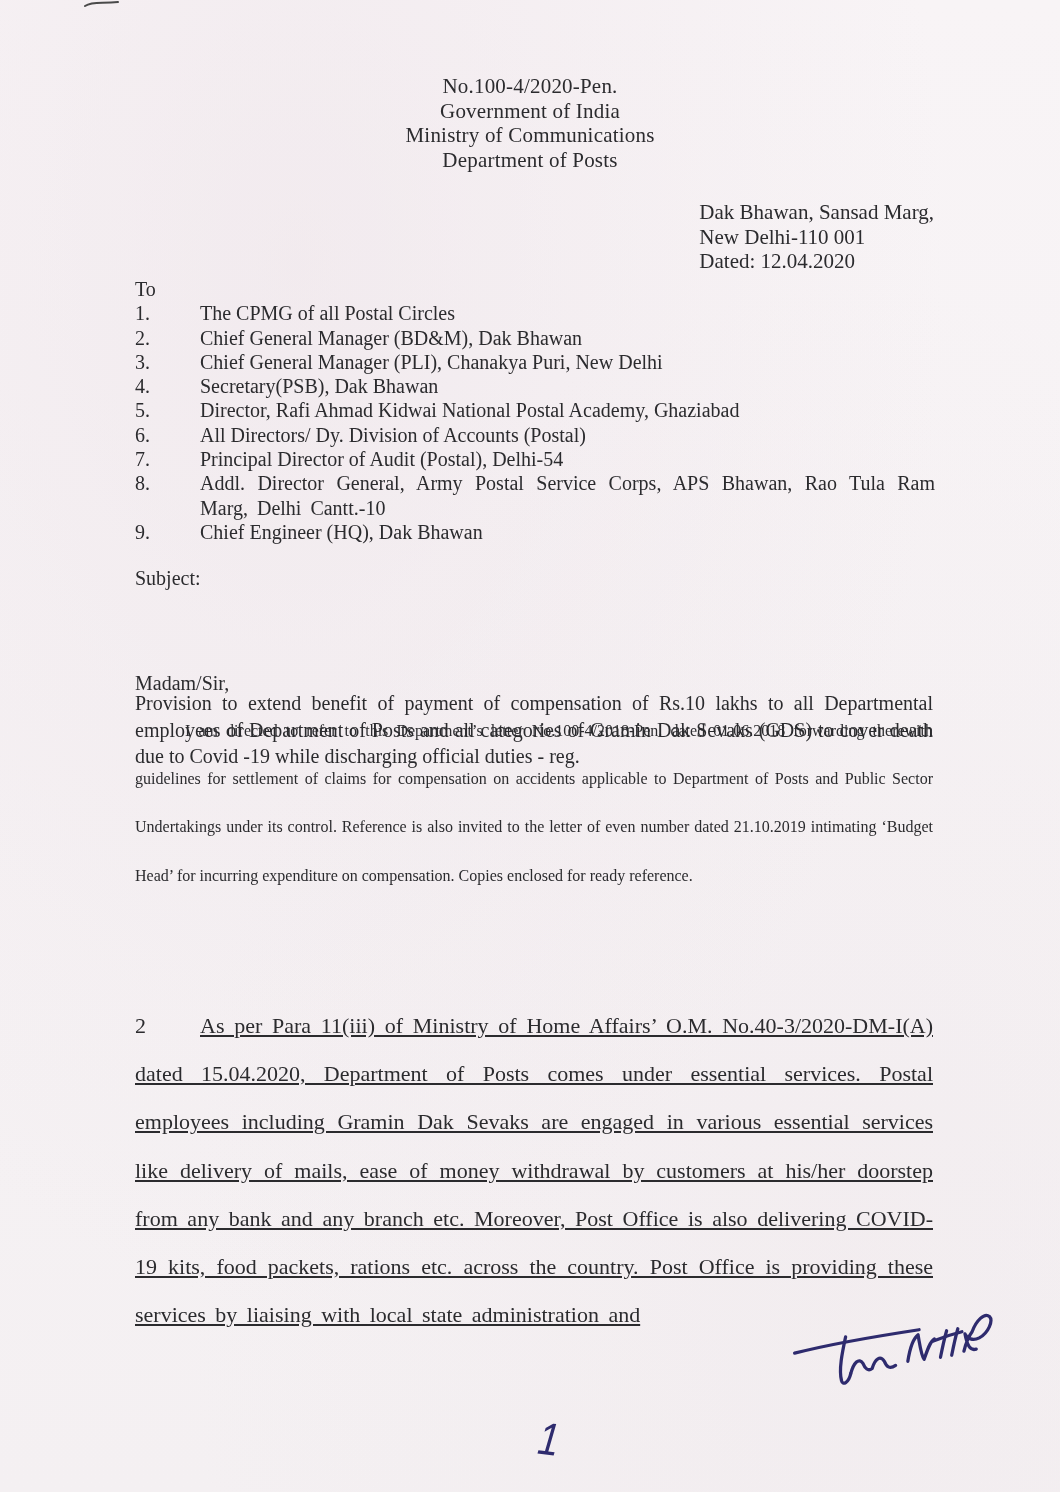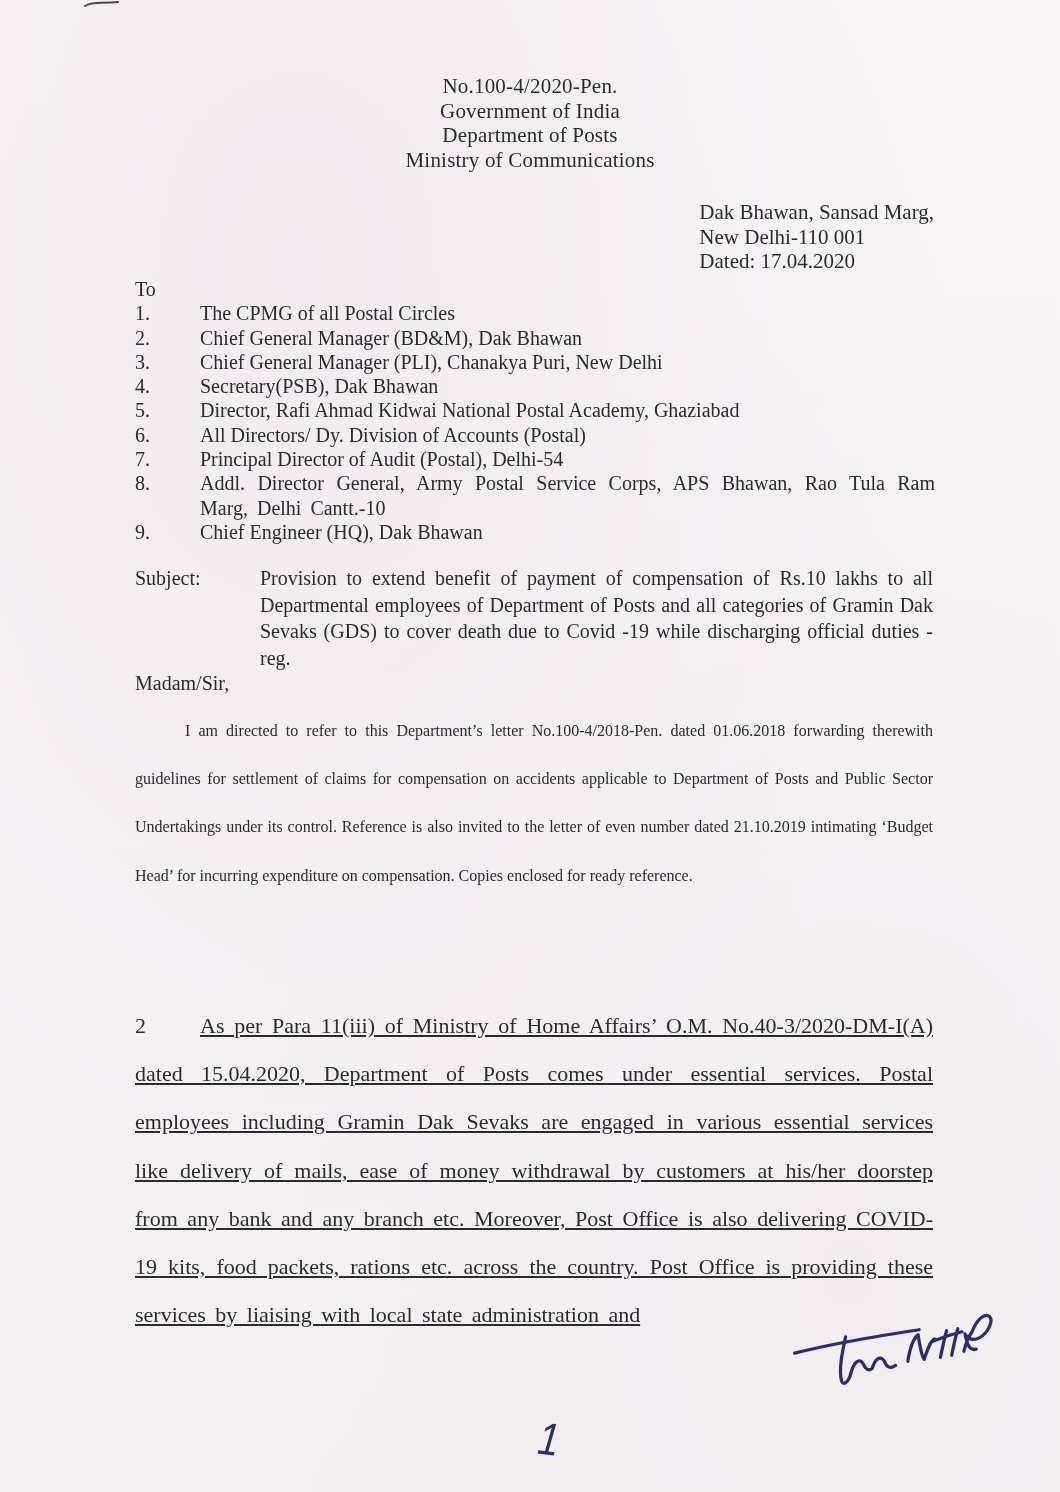--- a/index.html
+++ b/index.html
@@ -31,21 +31,21 @@
   .to-block{
     position:absolute;top:277px;left:135px;width:800px;
     font-size:20px;line-height:24.3px;
   }
   .rcpt{display:flex;}
   .rcpt .num{flex:0 0 65px;}
   .rcpt .txt{flex:1 1 auto;}
   .rcpt.wrap .txt{text-align:justify;word-spacing:4px;}
   .subject{
     position:absolute;top:565px;left:135px;width:798px;
-    display:flex;font-size:20px;line-height:26.6px;
+    display:flex;font-size:20px;line-height:26.6px;flex-direction:column;
   }
   .subject .lbl{flex:0 0 125px;}
   .subject .txt{flex:1 1 auto;text-align:justify;}
   .salutation{position:absolute;top:672px;left:135px;font-size:20px;}
   .para1{
     position:absolute;top:707px;left:135px;width:798px;
     font-size:16px;line-height:48.2px;text-align:justify;text-indent:50px;
   }
   .para2{
     position:absolute;top:1002px;left:135px;width:798px;
@@ -70,28 +70,28 @@
 
   <div class="staple-mark">
     <svg viewBox="0 0 36 8" xmlns="http://www.w3.org/2000/svg">
       <path d="M1,6 C9,1 18,4 34,2" stroke="#4a4a4a" stroke-width="2" fill="none" stroke-linecap="round"></path>
     </svg>
   </div>
 
   <div class="hdr">
     <div>No.100-4/2020-Pen.</div>
     <div>Government of India</div>
+    <div>Ministry of Communications</div>
     <div>Department of Posts</div>
-    <div>Ministry of Communications</div>
   </div>
 
   <div class="addr">
     <div>Dak Bhawan, Sansad Marg,</div>
     <div>New Delhi-110 001</div>
-    <div>Dated: 17.04.2020</div>
+    <div>Dated: 12.04.2020</div>
   </div>
 
   <div class="to-block">
     <div>To</div>
     <div class="rcpt">
       <span class="num">1.</span>
       <span class="txt">The CPMG of all Postal Circles</span>
     </div>
     <div class="rcpt">
       <span class="num">2.</span>

